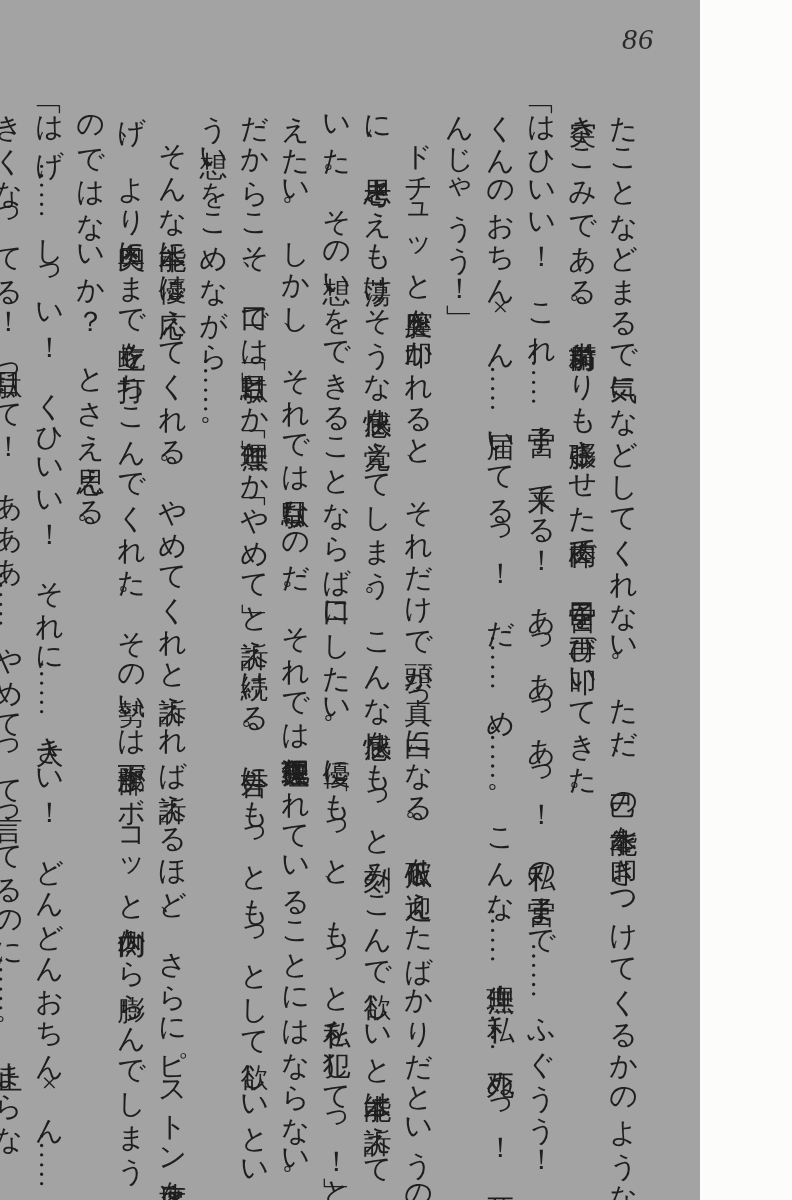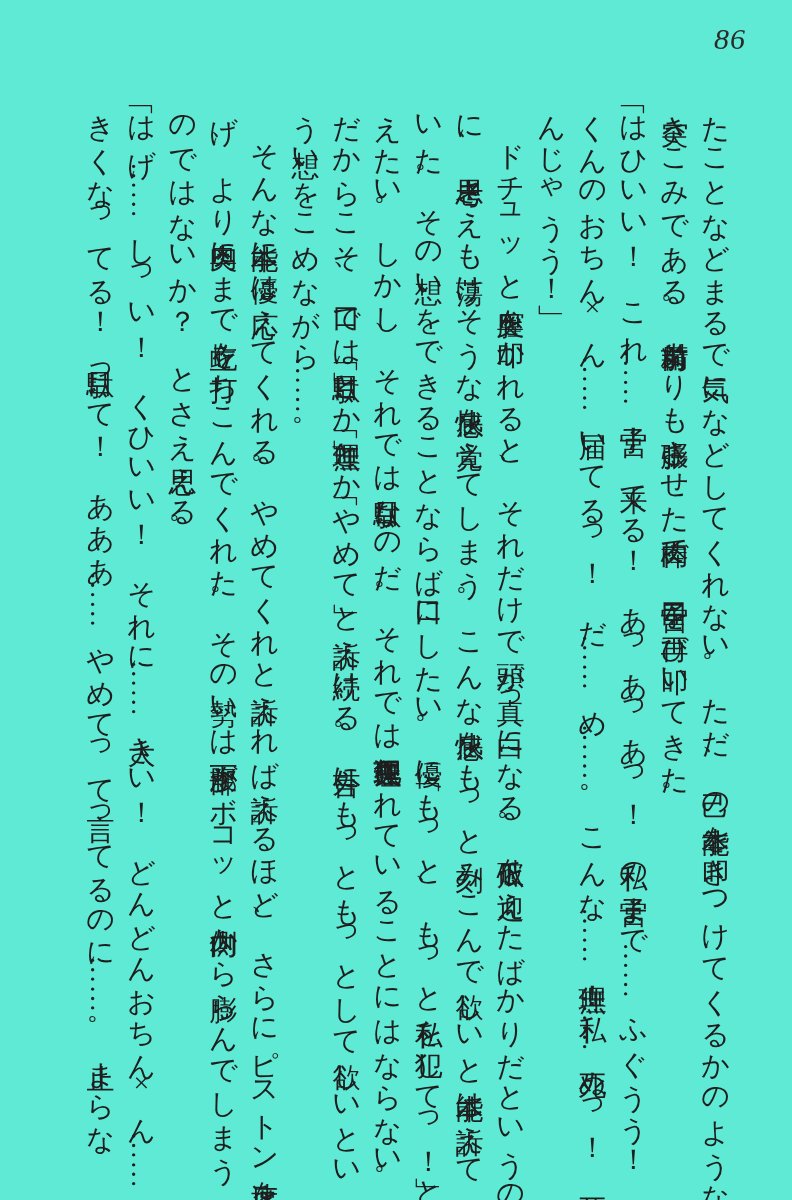--- a/index.html
+++ b/index.html
@@ -2,23 +2,23 @@
 <html><head>
 <meta charset="utf-8">
 <style>
   html, body {
     margin: 0;
     padding: 0;
     background: #fcfcfa;
   }
   .page {
     position: relative;
-    width: 792px;
+    width: 700px;
     height: 1200px;
-    background: #5eead4;
+    background: #a3a3a3;
     overflow: hidden;
     font-family: "Liberation Serif", "DejaVu Serif", serif;
     color: #1e1e1e;
     text-decoration: underline;
   }
   .page-number {
     position: absolute;
     top: 22px;
     right: 46px;
     font-style: italic;

